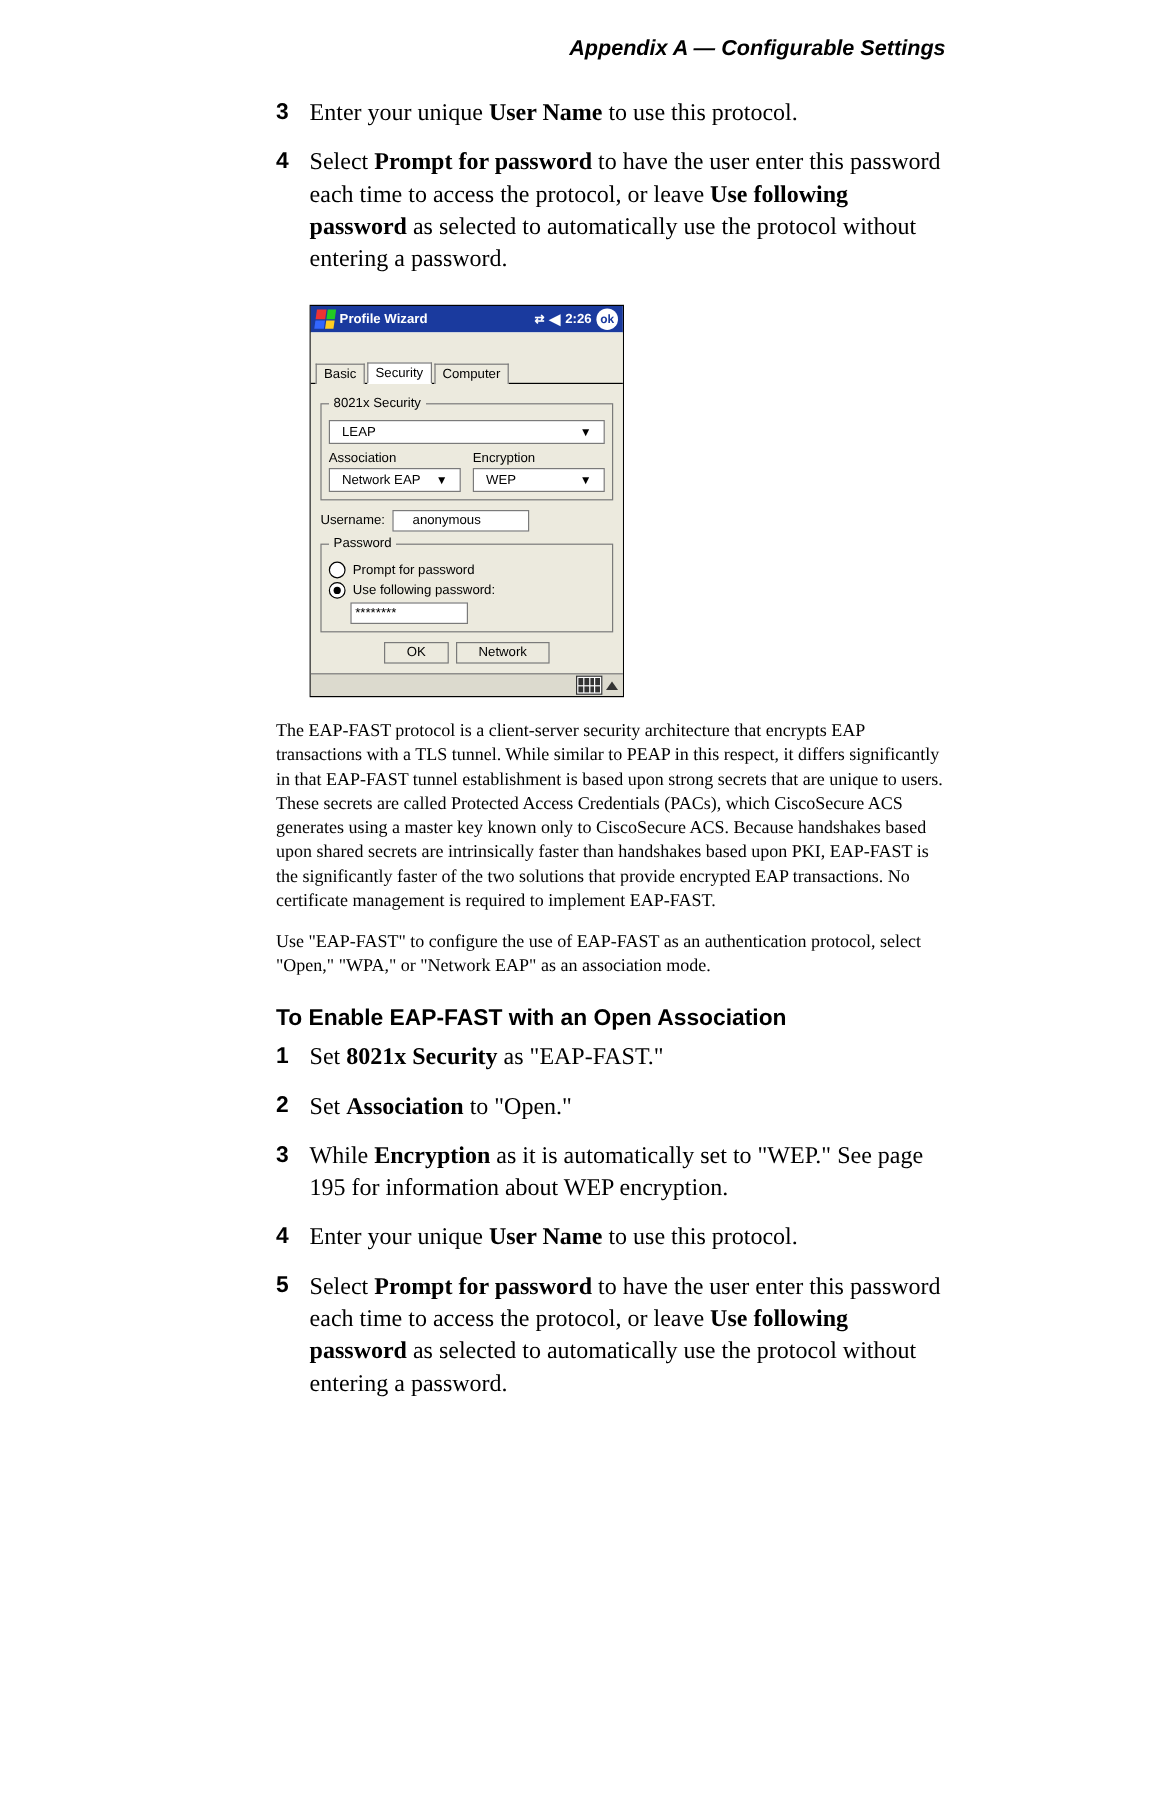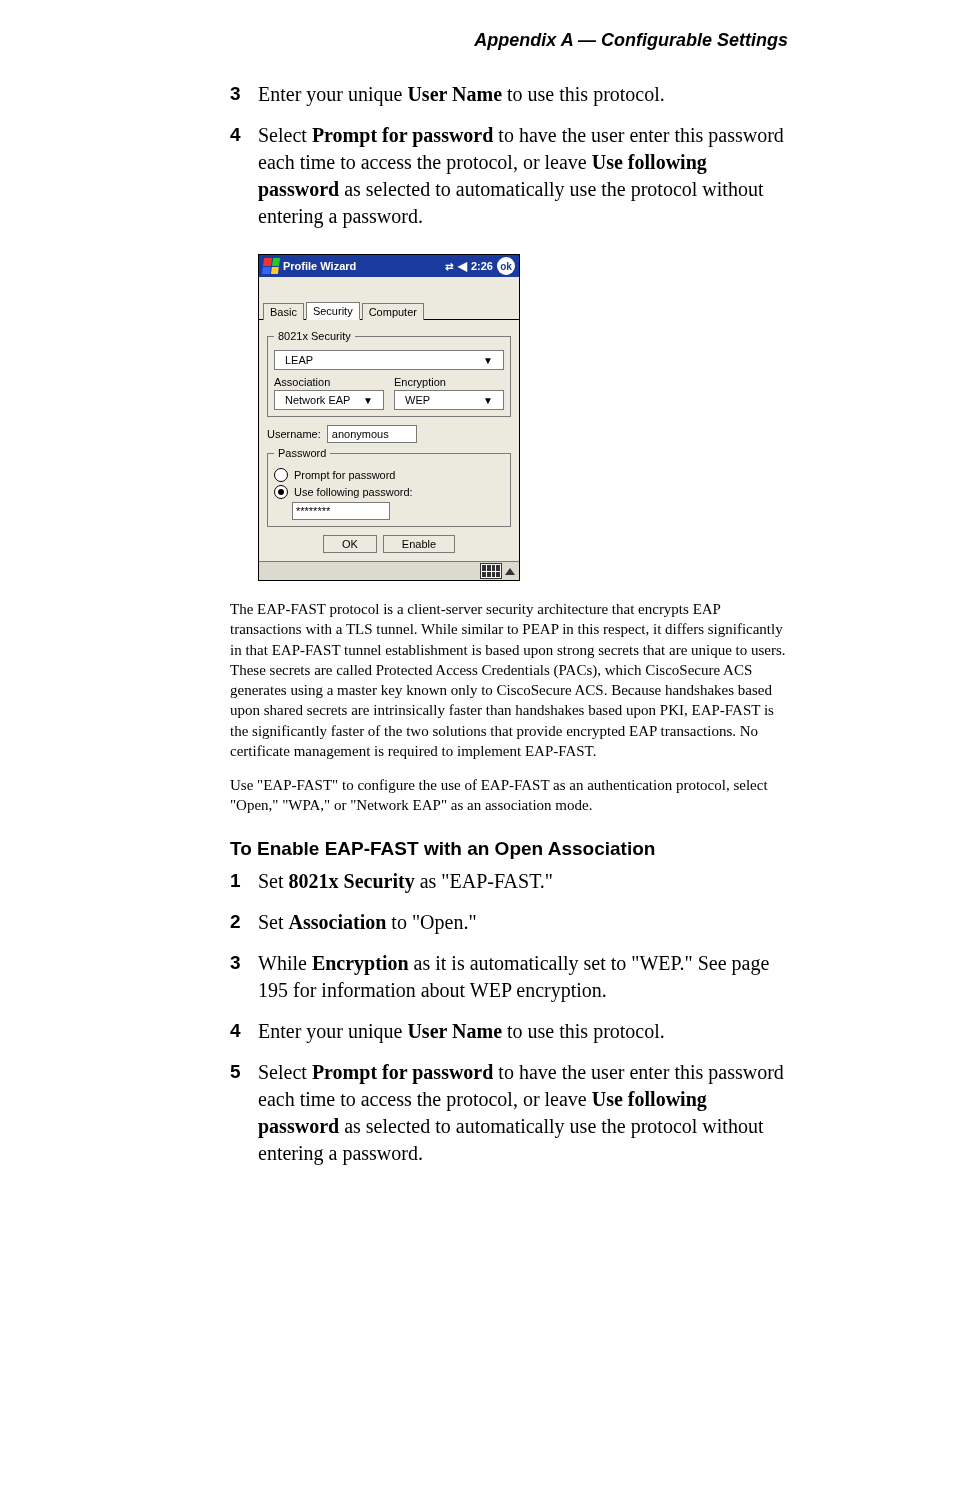--- a/index.html
+++ b/index.html
@@ -190,21 +190,21 @@
   .username-row {
     display:flex;
     align-items:center;
     gap:6px;
     margin:8px 0 4px 0;
   }
   .txt {
     background:#fff;
     border:1px solid #7a7a7a;
     height:16px;
-    padding:0 4px;
+    padding:0 16px;
     min-width:80px;
     display:flex;
     align-items:center;
   }
   .radio-row {
     display:flex;
     align-items:center;
     gap:6px;
     margin:3px 0;
   }
@@ -337,21 +337,21 @@
           </div>
           <div class="radio-row">
             <span class="radio checked"></span>
             <span>Use following password:</span>
           </div>
           <div class="pwdbox">********</div>
         </fieldset>
 
         <div class="btn-row">
           <div class="btn">OK</div>
-          <div class="btn">Enable</div>
+          <div class="btn">Network</div>
         </div>
       </div>
       <div class="device-footer">
         <span class="kbd-icon">
             <span></span>
             <span></span>
             <span></span>
             <span></span>
             <span></span>
             <span></span>

